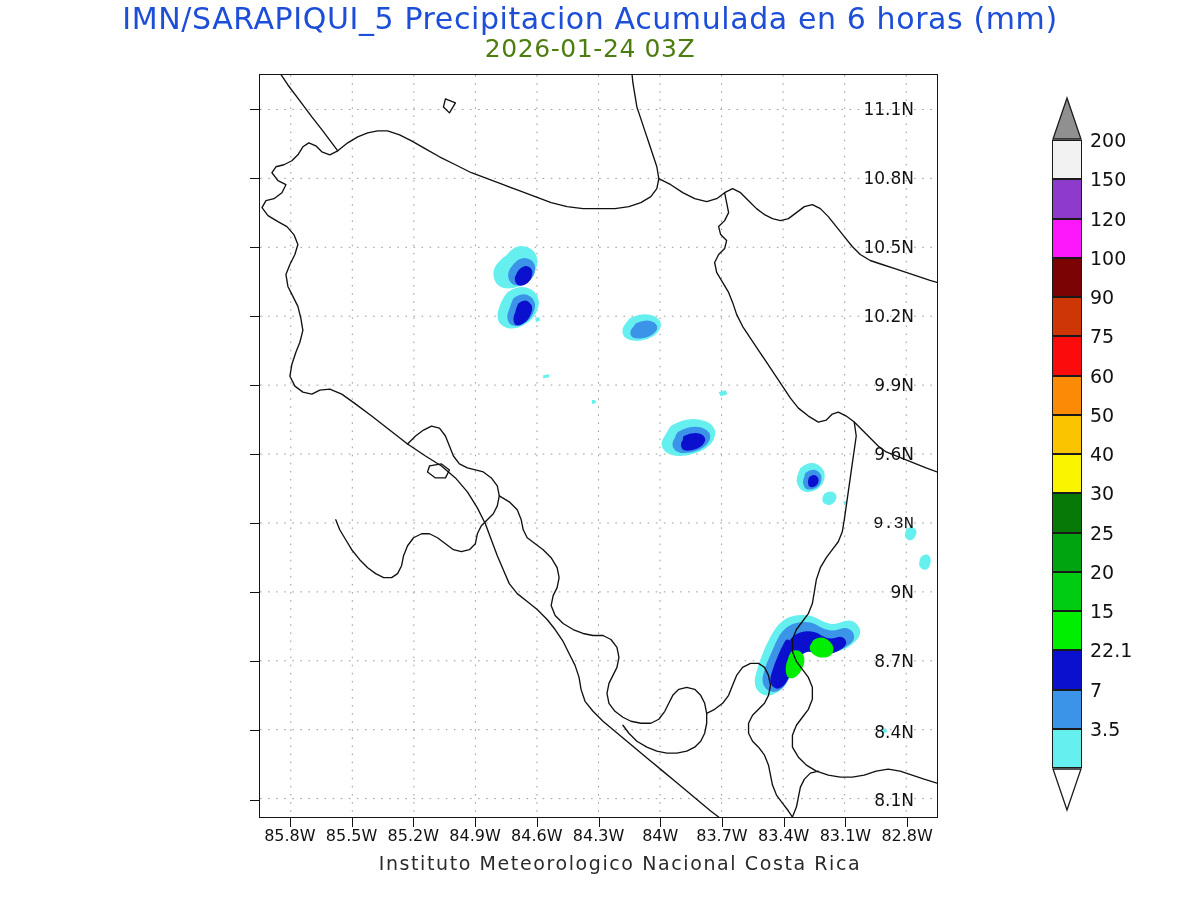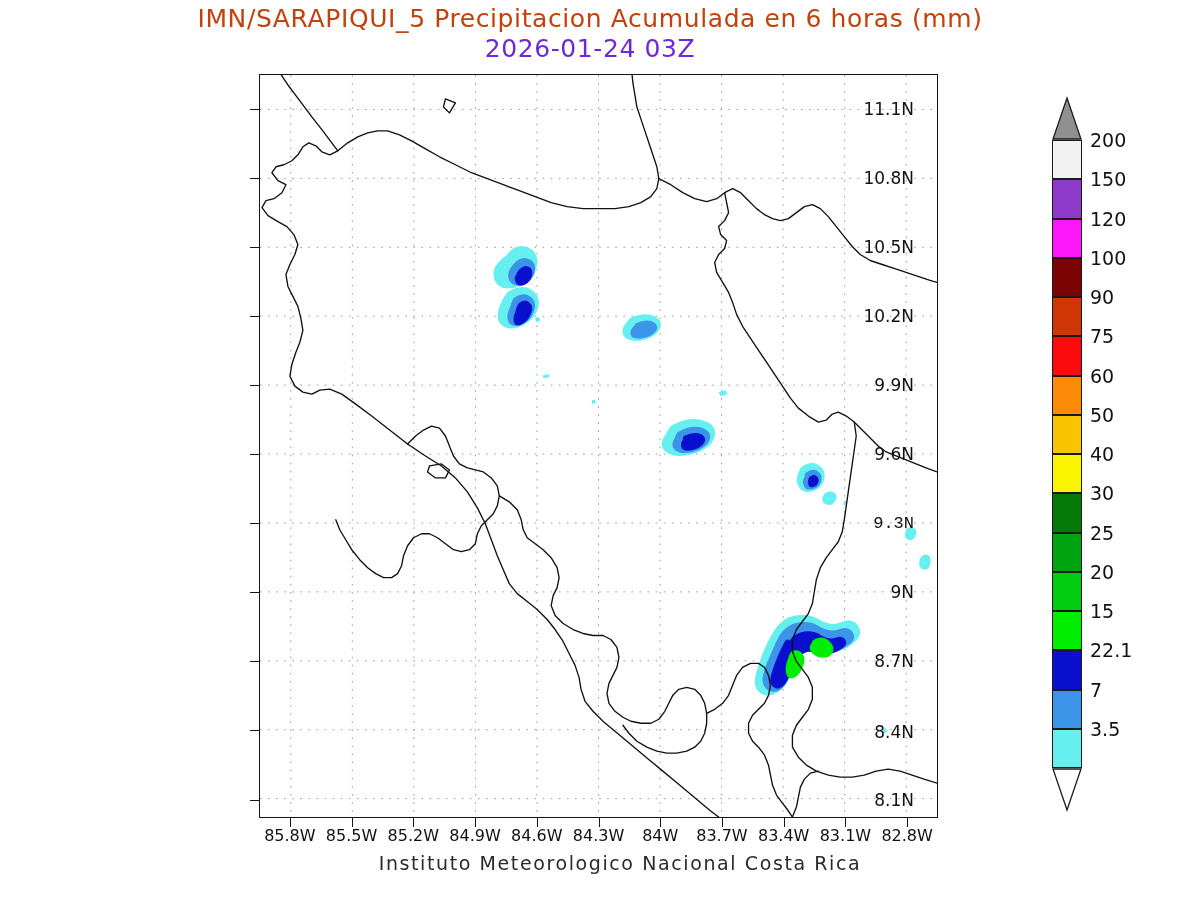--- a/index.html
+++ b/index.html
@@ -19,31 +19,31 @@
   
   .title-block {
     position: absolute;
     left: 0;
     top: 4px;
     width: 1180px;
     text-align: center;
   }
   .title-line1 {
     font-family: "DejaVu Sans", sans-serif;
+    font-size: 30px;
+    letter-spacing: 0.6px;
+    color: #1d4ed8;
+    line-height: 30px;
+    white-space: nowrap;
+  }
+  .title-line2 {
+    font-family: "DejaVu Sans", sans-serif;
     font-size: 25px;
     letter-spacing: 0.6px;
-    color: #c2410c;
-    line-height: 30px;
-    white-space: nowrap;
-  }
-  .title-line2 {
-    font-family: "DejaVu Sans", sans-serif;
-    font-size: 25px;
-    letter-spacing: 0.6px;
-    color: #6d28d9;
+    color: #4d7c0f;
     line-height: 30px;
     white-space: nowrap;
   }
 
   .footer-credit {
     position: absolute;
     left: 0;
     top: 852px;
     width: 1240px;
     text-align: center;

